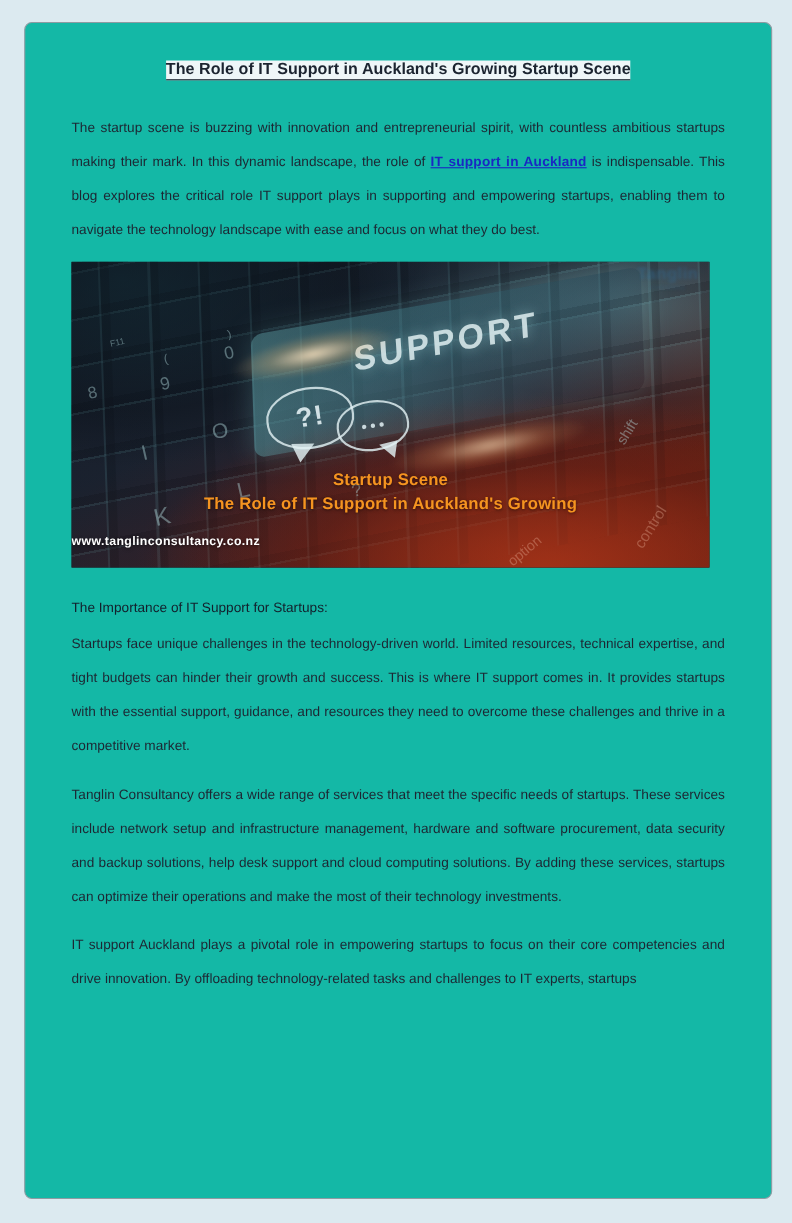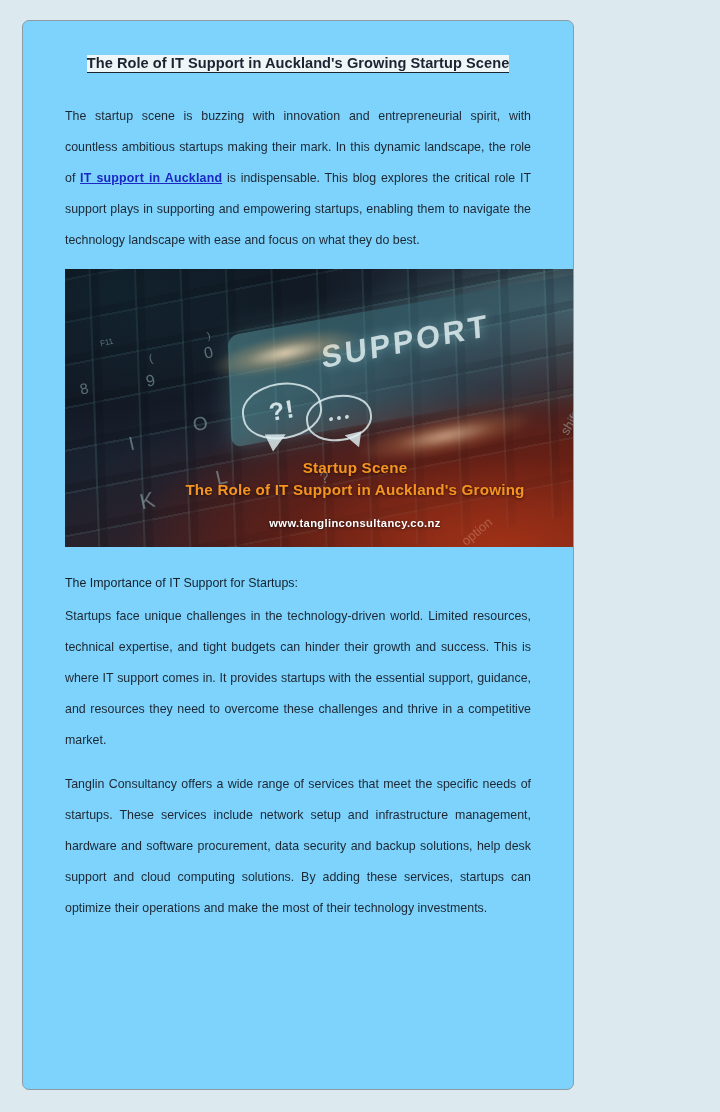--- a/index.html
+++ b/index.html
@@ -13,25 +13,25 @@
     font-family: "Liberation Sans", sans-serif;
     overflow: hidden;
     position: relative;
   }
 
   
   #page-frame {
     position: absolute;
     left: 22px;
     top: 20px;
-    width: 552px;
+    width: 680px;
     height: 1070px;
     border: 1.5px solid #8d9ba2;
     border-radius: 7px;
-    background: #7dd3fc;
+    background: #14b8a6;
     box-sizing: border-box;
     overflow: hidden;
   }
 
   #page-inner {
     position: absolute;
     left: 0;
     top: 0;
     right: 0;
     bottom: 0;
@@ -273,21 +273,20 @@
     letter-spacing: 0.2px;
     text-shadow: 0 1px 3px rgba(0,0,0,0.55);
     padding: 0 42px;
     box-sizing: border-box;
   }
   .banner .overlay-url {
     position: absolute;
     left: 0;
     right: 0;
     bottom: 18px;
-    text-align: center;
     color: #ffffff;
     font-size: 11.2px;
     font-weight: bold;
     letter-spacing: 0.35px;
     text-shadow: 0 1px 3px rgba(0,0,0,0.6);
   }
 
   
   .banner .watermark {
     position: absolute;
@@ -369,15 +368,16 @@
         <div>Startup Scene</div>
         <div>The Role of IT Support in Auckland's Growing</div>
       </div>
       <div class="overlay-url">www.tanglinconsultancy.co.nz</div>
     </div>
 
     <h2 class="section-heading">The Importance of IT Support for Startups:</h2>
     <p class="body">Startups face unique challenges in the technology-driven world. Limited resources, technical expertise, and tight budgets can hinder their growth and success. This is where IT support comes in. It provides startups with the essential support, guidance, and resources they need to overcome these challenges and thrive in a competitive market.</p>
     <p class="body">Tanglin Consultancy offers a wide range of services that meet the specific needs of startups. These services include network setup and infrastructure management, hardware and software procurement, data security and backup solutions, help desk support and cloud computing solutions. By adding these services, startups can optimize their operations and make the most of their technology investments.</p>
 
+    <p class="body last-noj">IT support Auckland plays a pivotal role in empowering startups to focus on their core competencies and drive innovation. By offloading technology-related tasks and challenges to IT experts, startups</p>
 
   </div>
 </div>
 
 </body></html>

